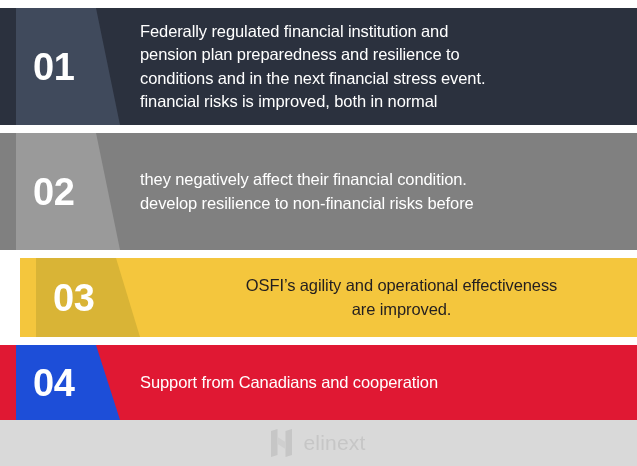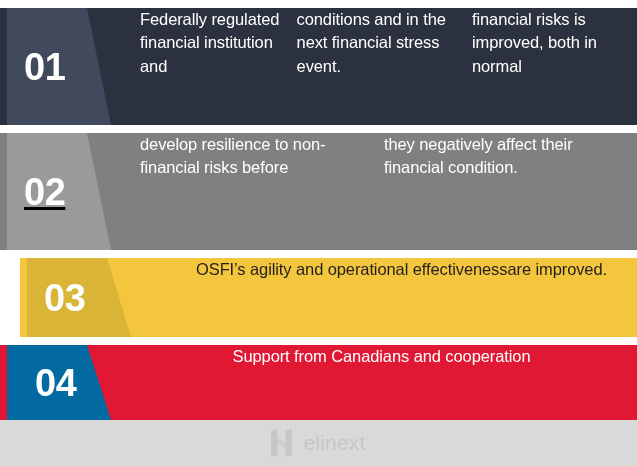--- a/index.html
+++ b/index.html
@@ -26,21 +26,21 @@
   .band {
     position: absolute;
     left: 0;
     width: 637px;
     overflow: hidden;
   }
 
   
   .num-plate {
     position: absolute;
-    left: 7px;
+    left: 16px;
     top: 0;
     bottom: 0;
     width: 104px;
     -webkit-clip-path: polygon(0 0, 80px 0, 104px 100%, 0 100%);
     clip-path: polygon(0 0, 80px 0, 104px 100%, 0 100%);
     display: flex;
     align-items: center;
     z-index: 2;
   }
 
@@ -54,21 +54,21 @@
     font-family: "Liberation Sans", sans-serif;
   }
 
   .body-text {
     position: absolute;
     left: 140px;
     right: 14px;
     top: 0;
     bottom: 0;
     display: flex;
-    flex-direction: row;
+    flex-direction: column;
     justify-content: center;
     z-index: 1;
   }
 
   .body-text p {
     margin: 0;
     font-size: 16.5px;
     line-height: 1.42;
     color: #ffffff;
     font-family: "Liberation Sans", sans-serif;
@@ -82,39 +82,39 @@
     background: #2b313e;
   }
   #row-1 .num-plate { background: #404a5c; }
 
   
   #row-2 {
     top: 133px;
     height: 117px;
     background: #808080;
   }
-  #row-2 .num-plate { background: #9a9a9a; text-decoration: underline; }
+  #row-2 .num-plate { background: #9a9a9a; }
 
   
   #row-3 {
     top: 258px;
     height: 79px;
     background: #f4c63d;
     margin-left: 20px;
   }
   #row-3 .num-plate { background: #d9b436; }
   #row-3 .body-text p { color: #231f20; text-align: center; }
 
   
   #row-4 {
     top: 345px;
     height: 75px;
     background: #e01833;
   }
-  #row-4 .num-plate { background: #0369a1; padding-left: 11px; }
+  #row-4 .num-plate { background: #1d4ed8; }
 
   
   #footer {
     position: absolute;
     left: 0;
     top: 420px;
     width: 637px;
     height: 46px;
     background: #d9d9d9;
     display: flex;
@@ -138,32 +138,33 @@
 <body>
 
 <div id="board">
 
   <div class="band" id="row-1">
     <div class="num-plate">
       <span class="num">01</span>
     </div>
     <div class="body-text">
       <p>Federally regulated financial institution and</p>
+      <p>pension plan preparedness and resilience to</p>
       <p>conditions and in the next financial stress event.</p>
       <p>financial risks is improved, both in normal</p>
     </div>
   </div>
 
   <div class="band" id="row-2">
     <div class="num-plate">
       <span class="num">02</span>
     </div>
     <div class="body-text">
+      <p>they negatively affect their financial condition.</p>
       <p>develop resilience to non-financial risks before</p>
-      <p>they negatively affect their financial condition.</p>
     </div>
   </div>
 
   <div class="band" id="row-3">
     <div class="num-plate">
       <span class="num">03</span>
     </div>
     <div class="body-text">
       <p>OSFI’s agility and operational effectiveness</p>
       <p>are improved.</p>

